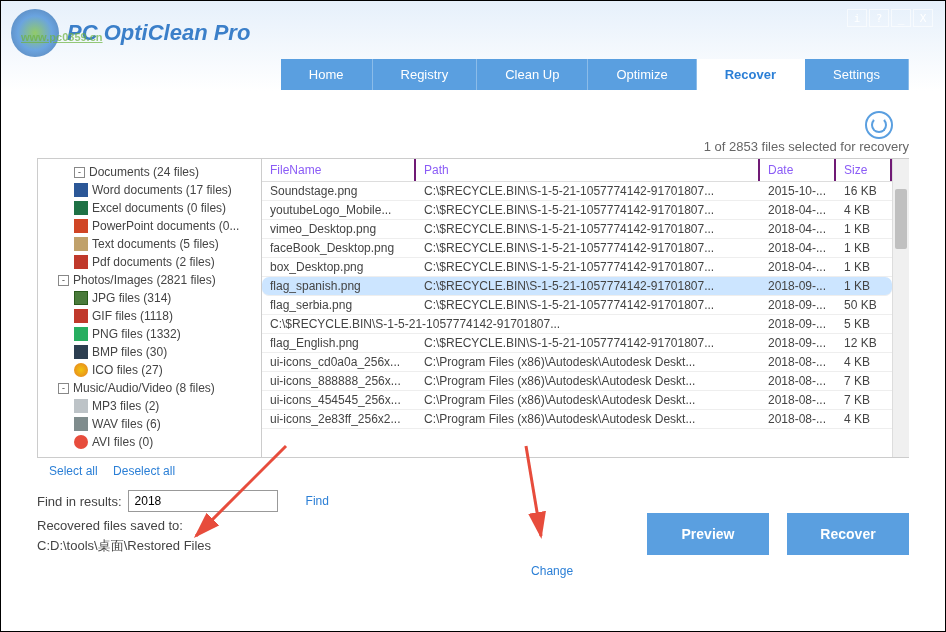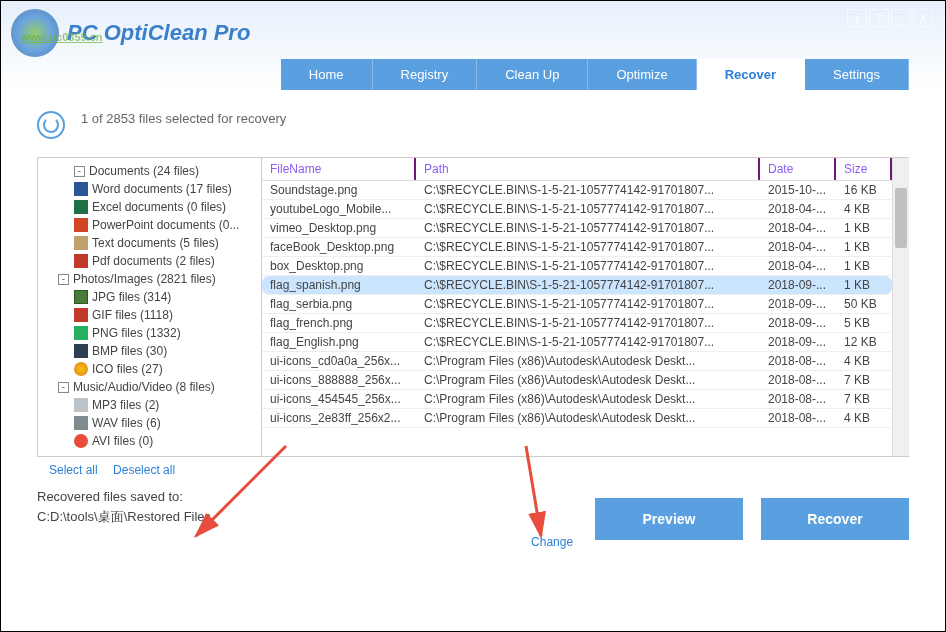--- a/index.html
+++ b/index.html
@@ -12,21 +12,21 @@
     .logo-icon { width: 48px; height: 48px; border-radius: 50%; background: radial-gradient(circle, #7bc043 0%, #4a90d9 50%, #2c5f99 100%); opacity: 0.8; margin-right: 8px; }
     .app-title { font-size: 22px; font-weight: 600; color: #3b7fc9; font-style: italic; }
     .watermark { position: absolute; top: 30px; left: 20px; color: #6db33f; font-size: 11px; font-weight: bold; opacity: 0.7; text-decoration: underline; }
     
     .tabs { position: absolute; top: 58px; right: 36px; display: flex; }
     .tab { padding: 8px 28px; background: #5a9fe0; color: #fff; font-size: 13px; border-right: 1px solid rgba(255,255,255,0.3); cursor: pointer; }
     .tab.active { background: #fff; color: #2b7fd6; font-weight: 600; }
     
     .main { position: absolute; top: 90px; left: 0; right: 0; bottom: 0; background: #fff; padding: 20px 36px 18px; }
     
-    .status-row { display: flex; align-items: flex-start; margin-bottom: 18px; }
+    .status-row { display: flex; align-items: flex-end; margin-bottom: 4px; flex-direction: column; }
     .refresh-icon { width: 28px; height: 28px; border: 2px solid #5a9fe0; border-radius: 50%; margin-right: 16px; position: relative; }
     .refresh-icon::after { content: ""; position: absolute; top: 4px; left: 4px; right: 4px; bottom: 4px; border: 2px solid #5a9fe0; border-top-color: transparent; border-radius: 50%; }
     .status-text { color: #666; font-size: 13px; }
     
     .content { display: flex; height: 300px; border: 1px solid #ccc; border-right: none; }
     
     .tree { width: 224px; border-right: 1px solid #ccc; overflow-y: scroll; padding: 4px 0; font-size: 12px; }
     .tree-item { padding: 2px 6px; white-space: nowrap; display: flex; align-items: center; cursor: pointer; }
     .tree-item.level1 { padding-left: 20px; }
     .tree-item.level2 { padding-left: 36px; }
@@ -69,21 +69,21 @@
     .bottom-left { flex: 1; }
     .find-row { display: flex; align-items: center; margin-bottom: 6px; }
     .find-label { margin-right: 6px; font-size: 13px; }
     .find-input { width: 150px; height: 22px; border: 1px solid #999; padding: 0 6px; font-size: 12px; }
     .find-link { margin-left: 28px; }
     .saved-label { font-size: 13px; color: #444; margin-bottom: 4px; }
     .saved-path { font-size: 13px; color: #444; }
     .change-link { margin-left: 320px; margin-top: 27px; }
     
     .action-btns { display: flex; gap: 18px; }
-    .action-btn { width: 148px; height: 42px; background: #5a9fe0; color: #fff; border: none; font-size: 14px; font-weight: 600; cursor: pointer; }
+    .action-btn { width: 122px; height: 42px; background: #5a9fe0; color: #fff; border: none; font-size: 14px; font-weight: 600; cursor: pointer; }
     
     .arrow { position: absolute; pointer-events: none; }
     .arrow svg { overflow: visible; }
   </style>
 </head>
 <body>
 
 <div class="header">
   <div class="logo-area">
     <div class="logo-icon"></div>
@@ -226,21 +226,20 @@
               <div class="col-date">2018-09-...</div>
               <div class="col-size">1 KB</div>
             </div>
             <div class="grid-row">
               <div class="col-name">flag_serbia.png</div>
               <div class="col-path">C:\$RECYCLE.BIN\S-1-5-21-1057774142-91701807...</div>
               <div class="col-date">2018-09-...</div>
               <div class="col-size">50 KB</div>
             </div>
             <div class="grid-row">
-              <div class="col-name">flag_french.png</div>
               <div class="col-path">C:\$RECYCLE.BIN\S-1-5-21-1057774142-91701807...</div>
               <div class="col-date">2018-09-...</div>
               <div class="col-size">5 KB</div>
             </div>
             <div class="grid-row">
               <div class="col-name">flag_English.png</div>
               <div class="col-path">C:\$RECYCLE.BIN\S-1-5-21-1057774142-91701807...</div>
               <div class="col-date">2018-09-...</div>
               <div class="col-size">12 KB</div>
             </div>
@@ -274,20 +273,25 @@
     </div>
   </div>
 
   <div class="select-links">
     <span class="link">Select all</span>
     <span class="link">Deselect all</span>
   </div>
 
   <div class="bottom">
     <div class="bottom-left">
+      <div class="find-row">
+        <span class="find-label">Find in results:</span>
+        <input class="find-input" value="2018" style="">
+        <span class="link find-link">Find</span>
+      </div>
       <div class="saved-label">Recovered files saved to:</div>
       <div style="display:flex;">
         <span class="saved-path">C:D:\tools\桌面\Restored Files</span>
         <span class="link change-link">Change</span>
       </div>
     </div>
     <div class="action-btns">
       <button class="action-btn">Preview</button>
       <button class="action-btn">Recover</button>
     </div>

